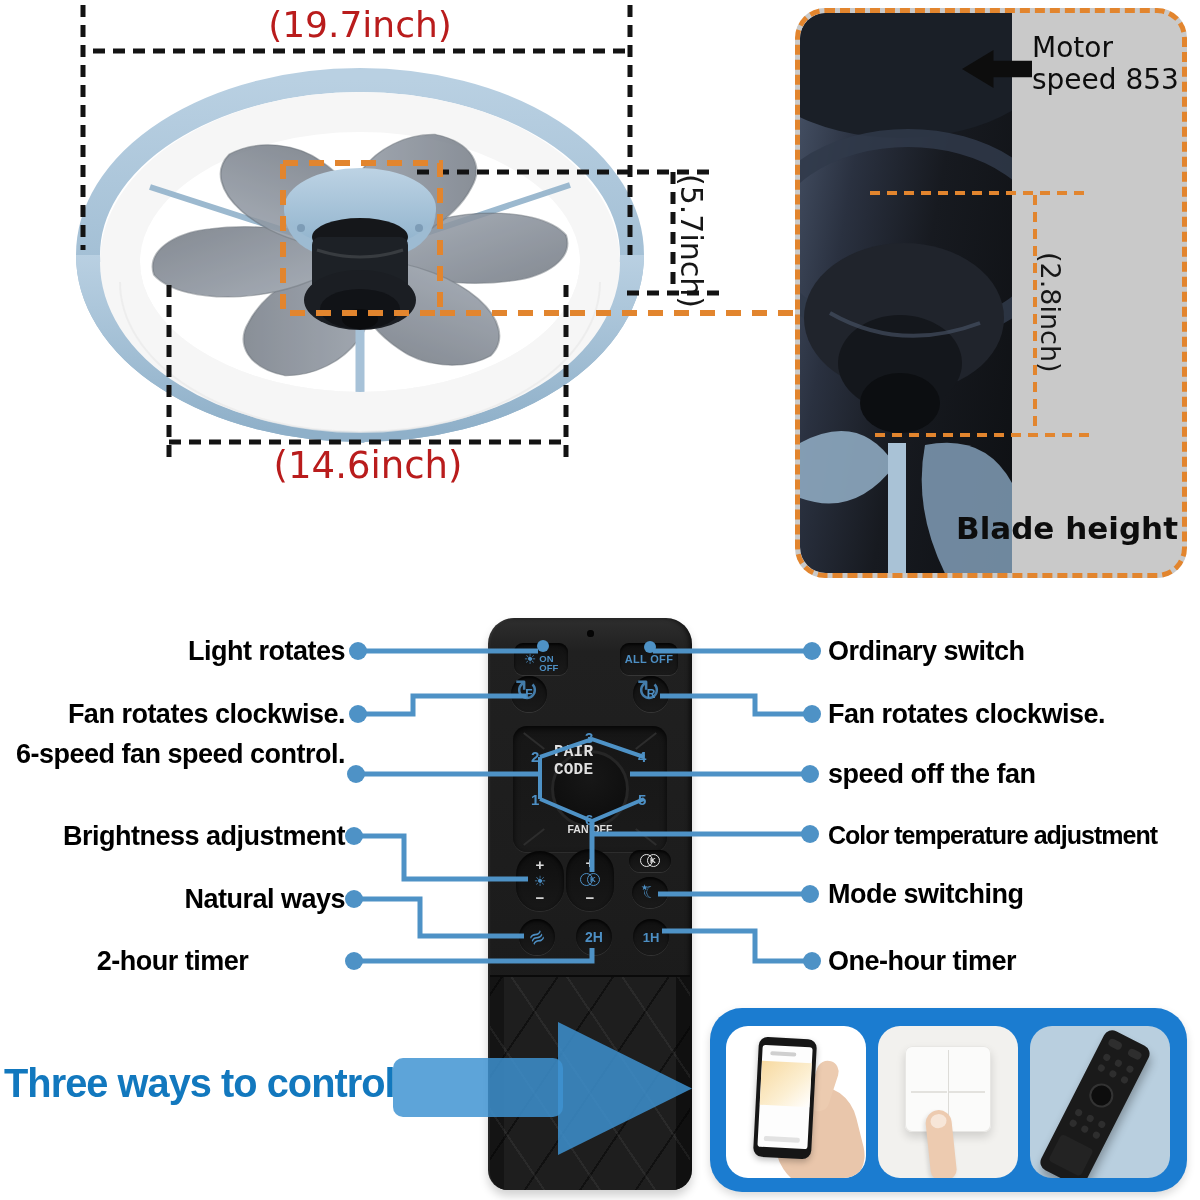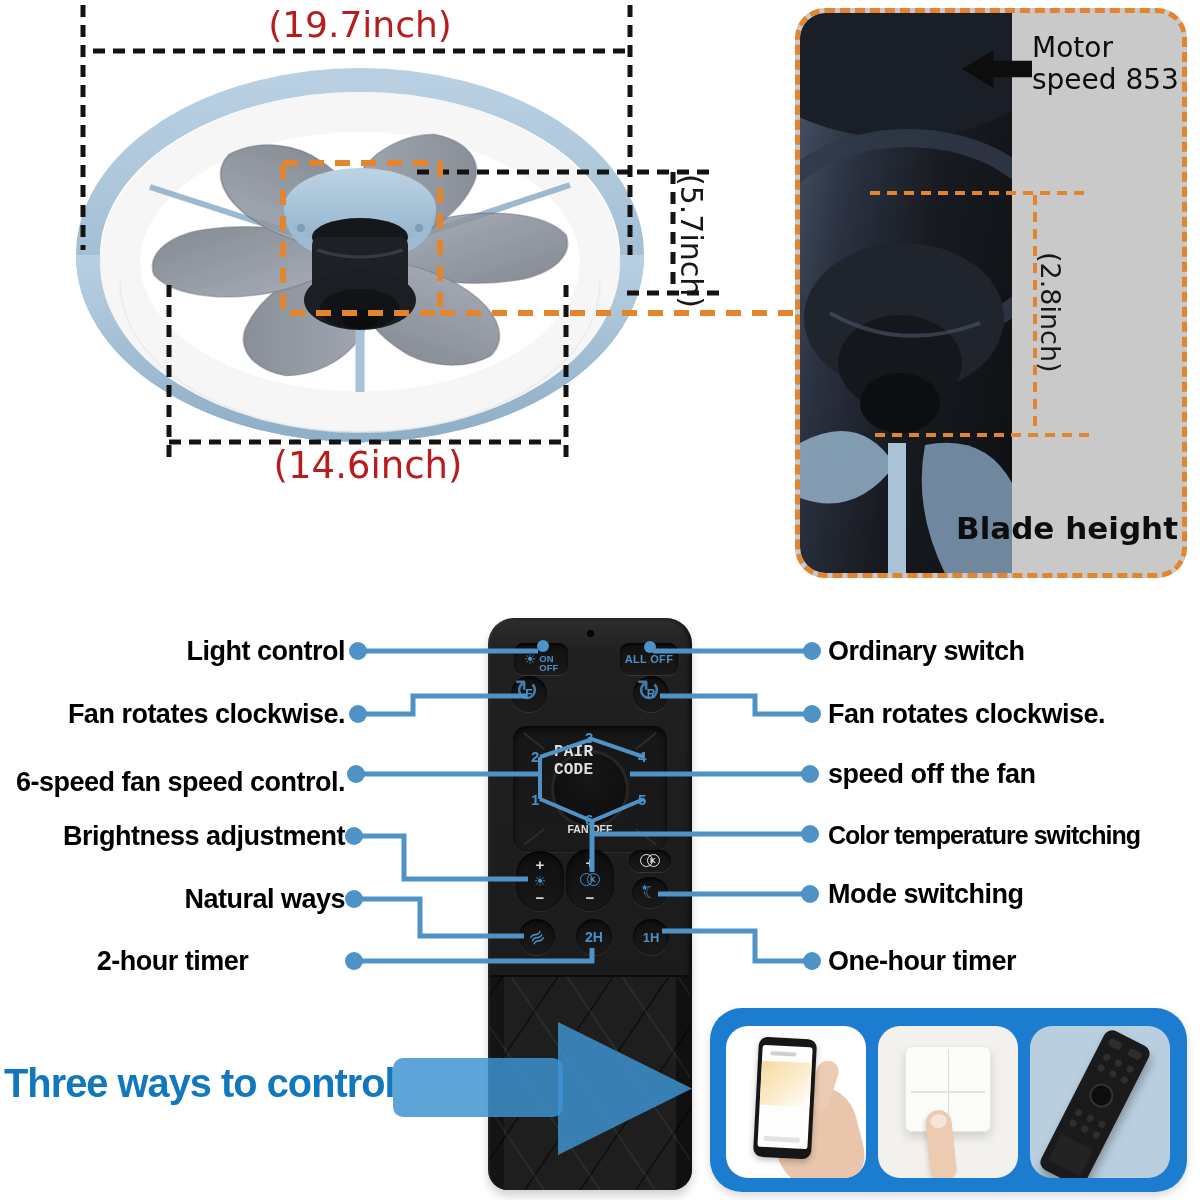--- a/index.html
+++ b/index.html
@@ -346,31 +346,31 @@
         <circle cx="812" cy="714" r="9"></circle>
         <circle cx="810" cy="774" r="9"></circle>
       <circle cx="810" cy="834" r="9"></circle>
         <circle cx="810" cy="894" r="9"></circle>
         <circle cx="812" cy="961" r="9"></circle>
       <circle cx="543" cy="646" r="6"></circle>
         <circle cx="650" cy="647" r="6"></circle>
     </g>
   </svg>
 
-  <div class="abs co-label co-left" style="top:636px;">Light control</div>
+  <div class="abs co-label co-left" style="top:636px;">Light rotates</div>
   <div class="abs co-label co-left" style="top:699px;">Fan rotates clockwise.</div>
-  <div class="abs co-label co-left" style="top:767px;">6-speed fan speed control.</div>
+  <div class="abs co-label co-left" style="top:739px;">6-speed fan speed control.</div>
   <div class="abs co-label co-left" style="top:821px;">Brightness adjustment</div>
   <div class="abs co-label co-left" style="top:884px;">Natural ways</div>
   <div class="abs co-label co-left" style="top:946px;text-align:center;">2-hour timer</div>
 
   <div class="abs co-label co-right" style="top:636px;">Ordinary switch</div>
   <div class="abs co-label co-right" style="top:699px;">Fan rotates clockwise.</div>
   <div class="abs co-label co-right" style="top:759px;">speed off the fan</div>
-  <div class="abs co-label co-right co-right-long" style="top:821px;">Color temperature switching</div>
+  <div class="abs co-label co-right co-right-long" style="top:821px;">Color temperature adjustment</div>
   <div class="abs co-label co-right" style="top:879px;">Mode switching</div>
   <div class="abs co-label co-right" style="top:946px;">One-hour timer</div>
 
   <div class="abs three-ways">Three ways to control</div>
   <div class="abs arrow-body"></div>
   <div class="abs arrow-head"></div>
 
   <div class="abs ways-box"></div>
 
   <div class="abs way-panel wp1">

